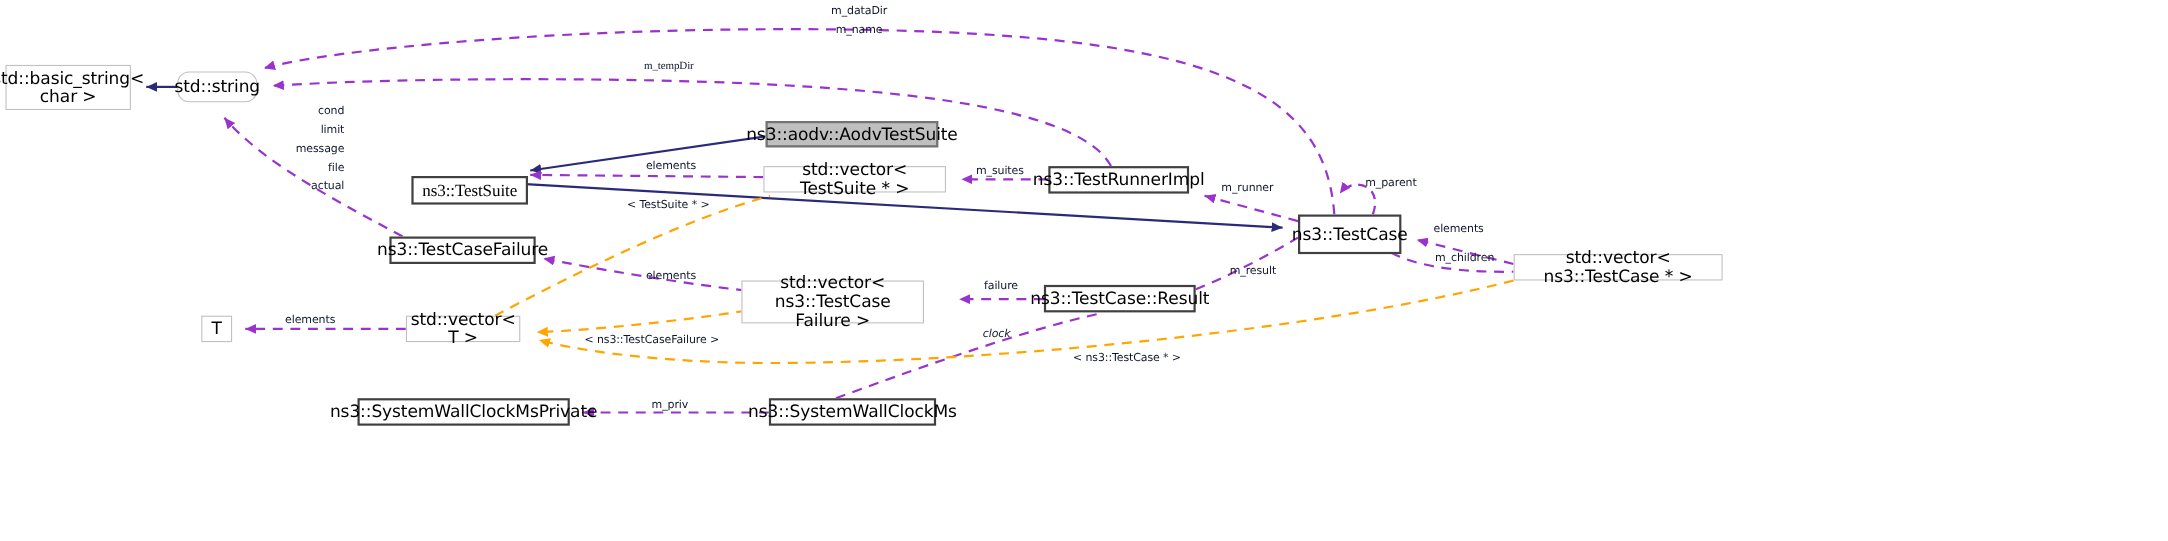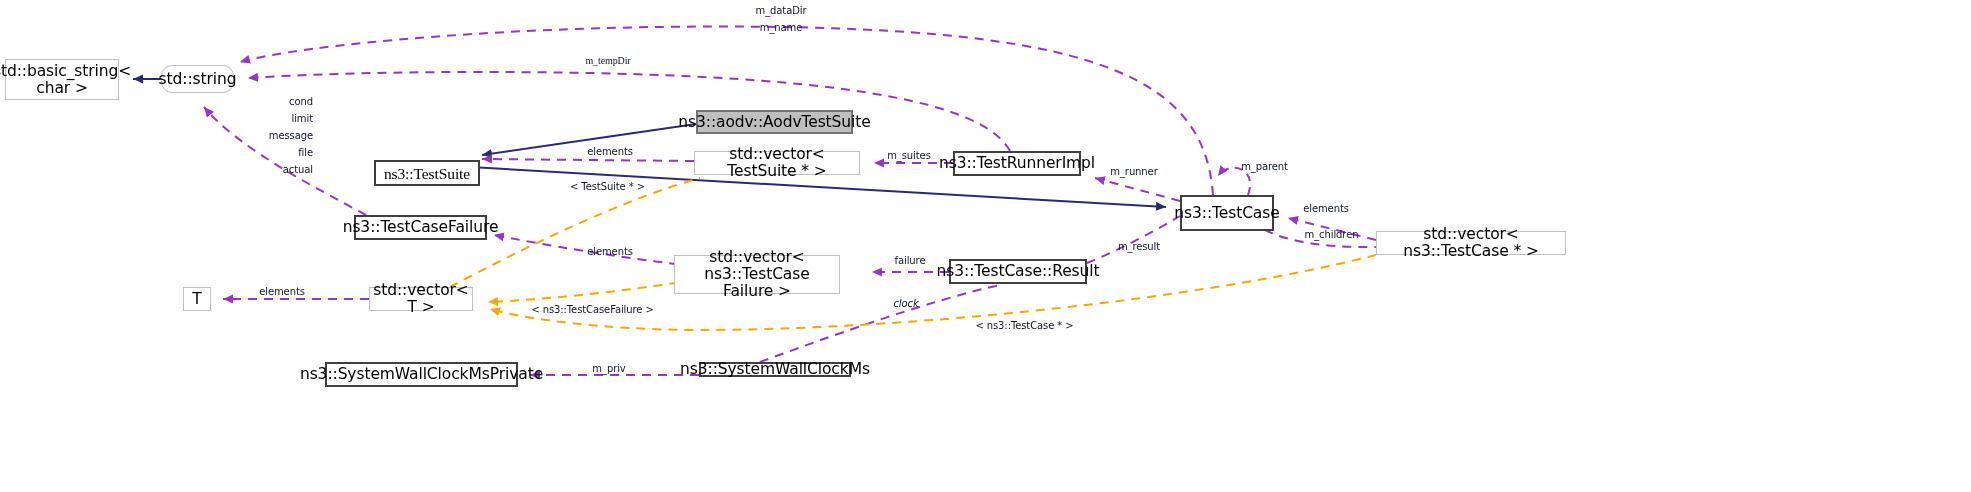--- a/index.html
+++ b/index.html
@@ -163,21 +163,21 @@
   <div class="node thick" style="left:953px; top:151px; width:128px; height:25px;">ns3::TestRunnerImpl</div>
   <div class="node thick" style="left:1180px;top:195px; width:94px;  height:36px;">ns3::TestCase</div>
   <div class="node thin" style="left:1376px;top:231px; width:190px; height:24px;">std::vector&lt; ns3::TestCase * &gt;</div>
   <div class="node thick" style="left:354px; top:215px; width:133px; height:25px;">ns3::TestCaseFailure</div>
   <div class="node thin" style="left:674px; top:255px; width:166px; height:39px;">std::vector&lt; ns3::TestCase
 Failure &gt;</div>
   <div class="node thick" style="left:949px; top:259px; width:138px; height:25px;">ns3::TestCase::Result</div>
   <div class="node thin" style="left:183px; top:287px; width:28px;  height:24px;">T</div>
   <div class="node thin" style="left:369px; top:287px; width:104px; height:24px;">std::vector&lt; T &gt;</div>
   <div class="node thick" style="left:325px; top:362px; width:193px; height:25px;">ns3::SystemWallClockMsPrivate</div>
-  <div class="node thick" style="left:699px; top:362px; width:152px; height:15px;">ns3::SystemWallClockMs</div>
+  <div class="node thick" style="left:699px; top:362px; width:152px; height:25px;">ns3::SystemWallClockMs</div>
 
   <div class="edge-label" style="left:746px;  top:2px;   width:70px;">m_dataDir
 m_name</div>
   <div class="edge-label" style="left:572px;  top:52px;  width:72px;font-family:Liberation Serif, serif;">m_tempDir</div>
   <div class="edge-label" style="left:247px; top:93px; width:66px;text-align:right;">cond
 limit
 message
 file
 actual</div>
   <div class="edge-label" style="left:578px;  top:143px; width:64px;">elements</div>

